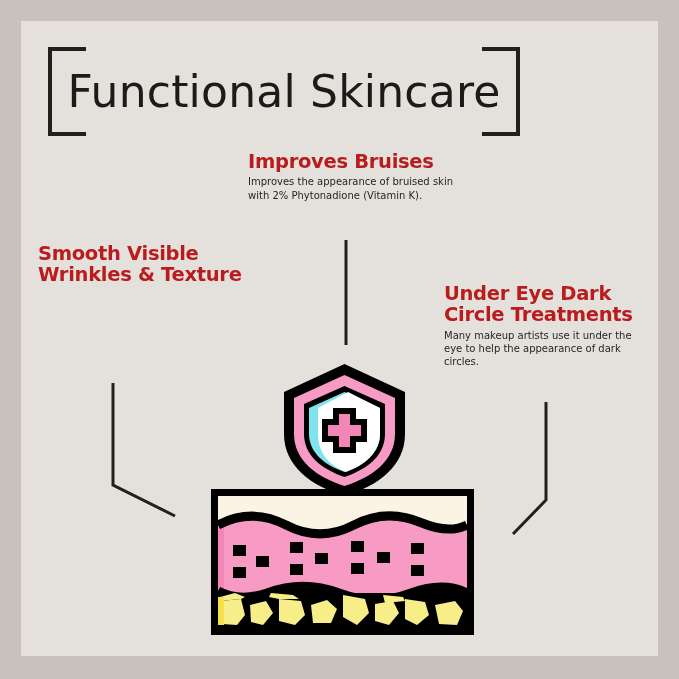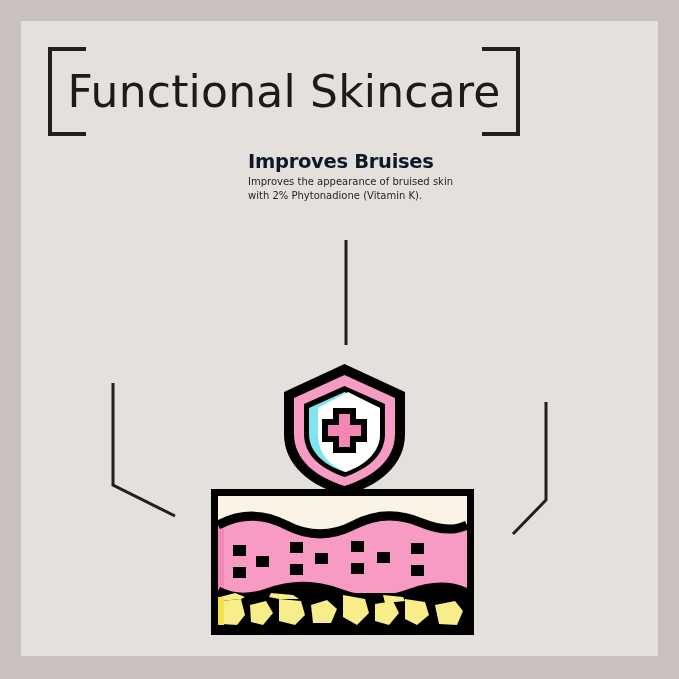--- a/index.html
+++ b/index.html
@@ -77,21 +77,21 @@
   }
 
   
   .callout { position: absolute; }
   .callout h3 {
     margin: 0 0 3px 0;
     font-family: "DejaVu Sans", sans-serif;
     font-size: 19.5px;
     font-weight: bold;
     line-height: 1.1;
-    color: #0f172a;
+    color: #b91c1c;
     letter-spacing: -0.3px;
   }
   .callout p {
     margin: 0;
     font-family: "DejaVu Sans", sans-serif;
     font-size: 10px;
     font-weight: 400;
     line-height: 1.33;
     color: #231f1c;
   }
@@ -148,22 +148,27 @@
 
     <path d="M 546,402 L 546,500 L 513,534" fill="none" stroke="#231f1c" stroke-width="3" stroke-linecap="butt" stroke-linejoin="miter"></path>
   </svg>
 
   <div class="callout" id="callout-bruises">
     <h3>Improves Bruises</h3>
     <p>Improves the appearance of bruised skin with 2% Phytonadione (Vitamin K).</p>
   </div>
 
   <div class="callout" id="callout-wrinkles">
-  </div>
-
+    <h3>Smooth Visible Wrinkles &amp; Texture</h3>
+  </div>
+
+  <div class="callout" id="callout-darkcircle">
+    <h3>Under Eye Dark Circle Treatments</h3>
+    <p>Many makeup artists use it under the eye to help the appearance of dark circles.</p>
+  </div>
 
   <div id="shield-icon-wrap">
     <svg viewBox="0 0 133 136" width="133" height="136">
 
       <path d="M 66.5 2 L 127 30 L 127 72 C 127 104 100 124 66.5 134 C 33 124 6 104 6 72 L 6 30 Z" fill="#000000"></path>
 
       <path d="M 66.5 13 L 117 36 L 117 72 C 117 98 95 115 66.5 124 C 38 115 16 98 16 72 L 16 36 Z" fill="#f79bc4"></path>
 
       <path d="M 66.5 24 L 107 42 L 107 72 C 107 93 90 107 66.5 115 C 43 107 26 93 26 72 L 26 42 Z" fill="#000000"></path>
 

